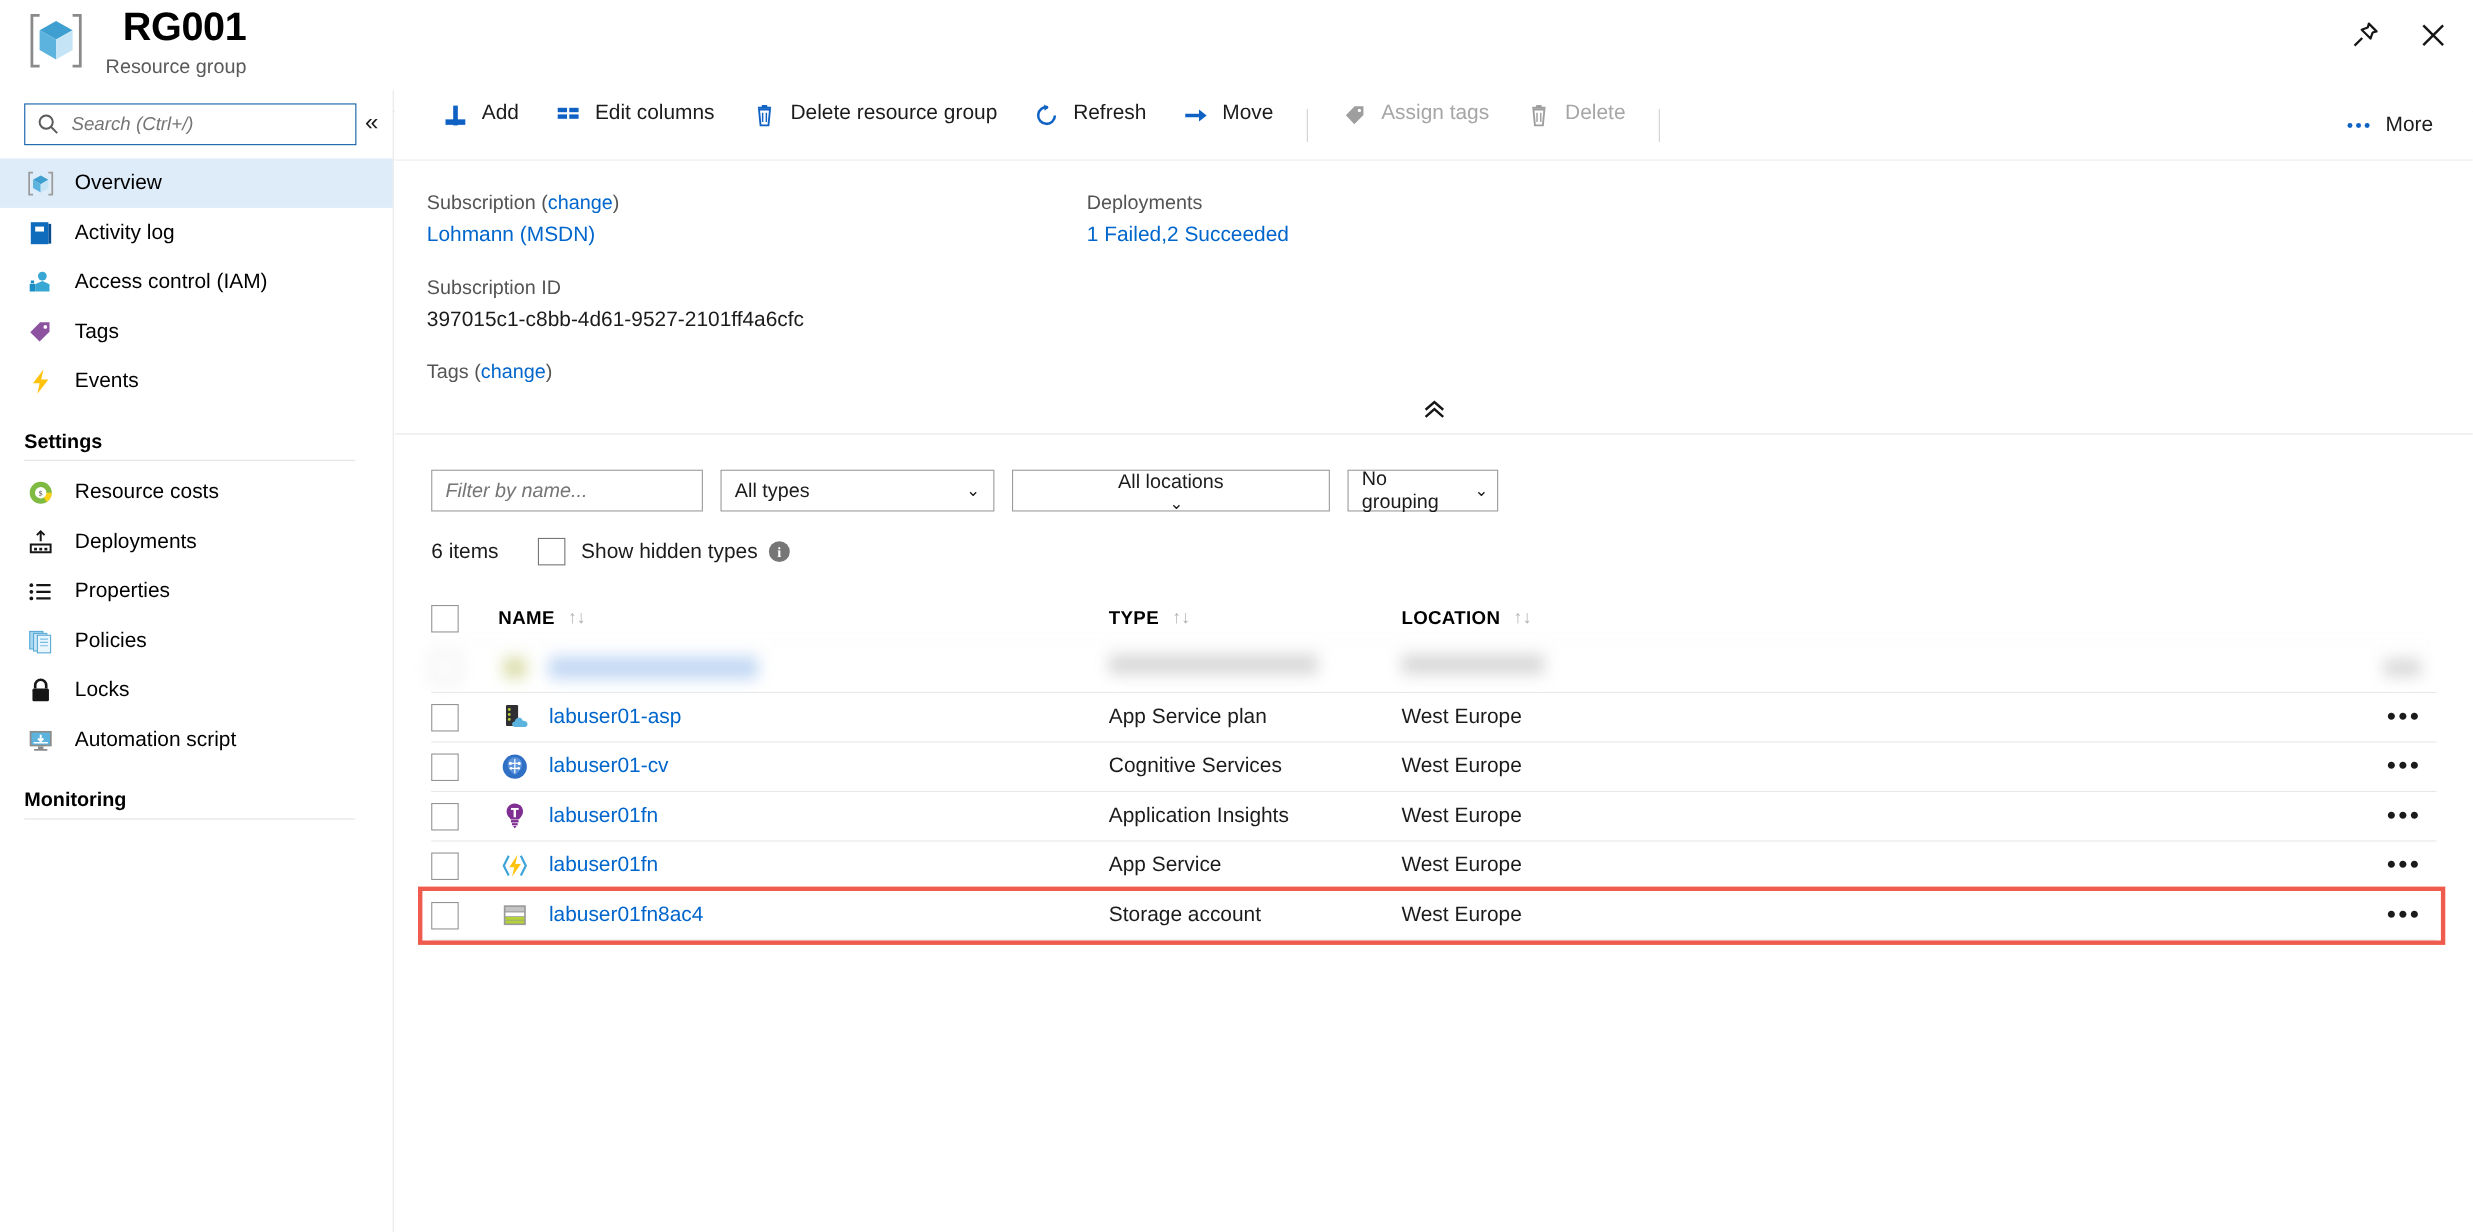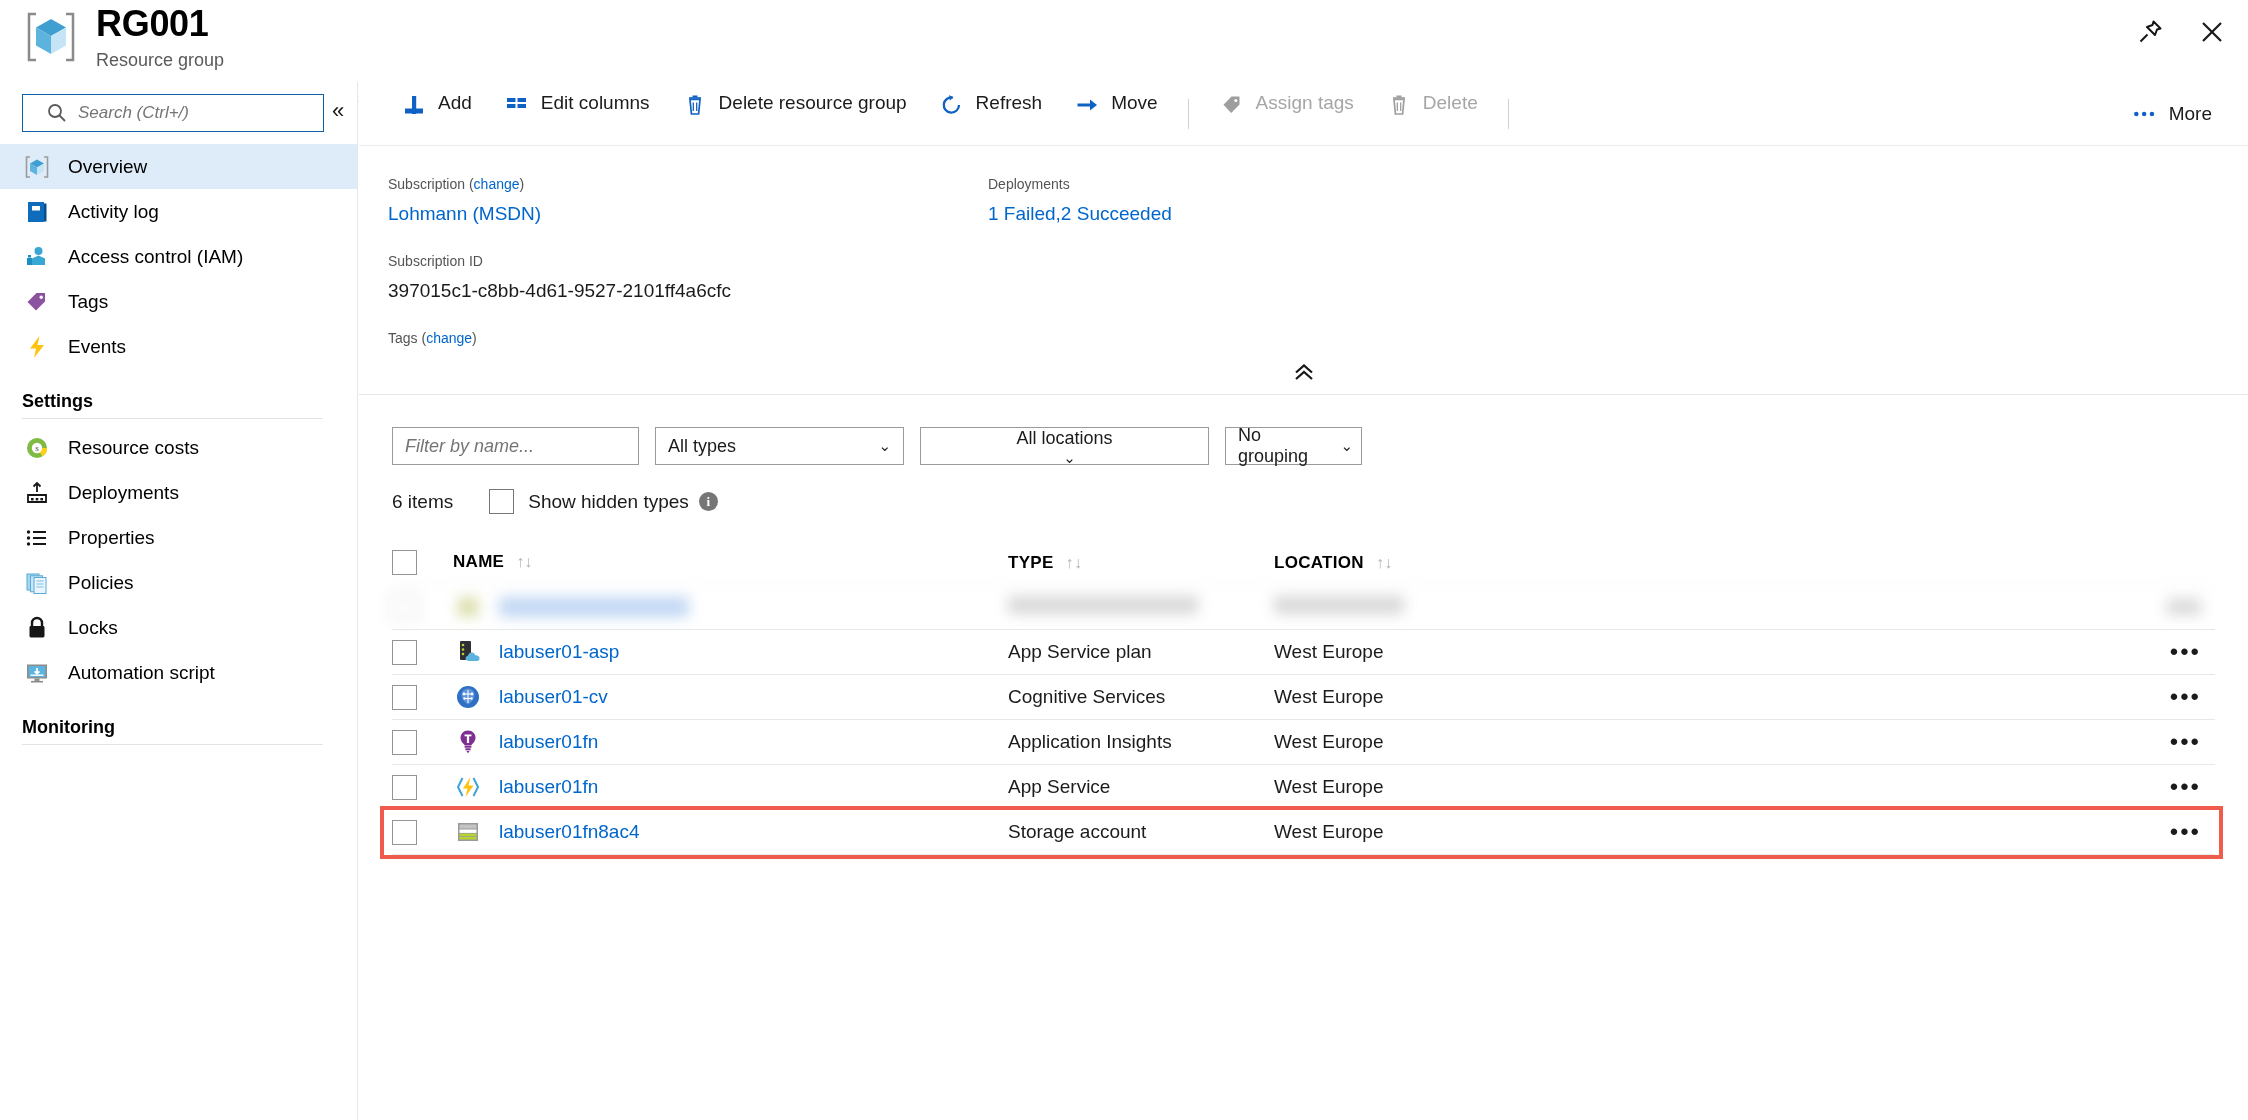--- a/index.html
+++ b/index.html
@@ -8,39 +8,39 @@
     background: #ffffff;
     font-family: "Liberation Sans", sans-serif;
     color: #000;
     overflow: hidden;
   }
   .app { position: relative; width: 2248px; height: 1120px; background:#fff; }
 
   
   .titlebar {
     position: absolute; top:0; left:0; width:2248px; height:102px;
-    border-bottom: 1px solid #e6e6e6; background:#fff;
+    border-bottom: 1px solid #e6e6e6; background:#fff;text-align:right;
   }
   .title-icon { position:absolute; left:22px; top:8px; width:58px; height:58px; }
   .title-text { position:absolute; left:96px; top:2px; }
   .title-main { font-size:36px; font-weight:bold; letter-spacing:-0.3px; line-height:44px; color:#000; }
   .title-sub { font-size:18px; color:#5a5a5a; line-height:24px; margin-top:2px; }
   .win-btns { position:absolute; right:18px; top:14px; display:flex; gap:26px; }
   .win-btn { width:36px; height:36px; display:flex; align-items:center; justify-content:center; cursor:pointer; }
 
   
   .sidebar {
     position:absolute; left:0; top:82px; width:358px; height:1038px;
     background:#fff; border-right:1px solid #e6e6e6;
   }
   .search-row { position:relative; height:56px; padding:12px 34px 0 22px; }
   .search-box {
     position:relative; width:302px; height:38px;
     border:1px solid #0f5ea8; background:#fff;
-    display:flex; align-items:center; padding-left:23px;
+    display:flex; align-items:center; padding-left:10px;
   }
   .search-input {
     border:0; outline:0; margin-left:10px; width:230px;
     font-family:"Liberation Sans", sans-serif; font-size:17px;
     font-style:italic; color:#6b6b6b; background:transparent;
   }
   .collapse-btn {
     position:absolute; right:6px; top:16px; width:26px; height:26px;
     display:flex; align-items:center; justify-content:center; cursor:pointer;
     font-size:22px; color:#1b1b1b; line-height:1;
@@ -74,21 +74,21 @@
             display:flex; align-items:center; justify-content:center; }
   .tb-sep { width:1px; height:30px; background:#d0d0d0; margin:0 14px; }
   .tb-more { position:absolute; right:36px; display:flex; align-items:center;
              font-size:19px; cursor:pointer; color:#1b1b1b; }
 
   
   .info { position:relative; padding:24px 30px 0 29px; height:248px; }
   .info-grid { display:flex; }
   .info-col { }
   .info-col.left { width:600px; }
-  .lbl { font-size:14px; color:#545454; line-height:29px; }
+  .lbl { font-size:18px; color:#545454; line-height:29px; }
   .val { font-size:19px; color:#1b1b1b; line-height:30px; }
   .lnk { color:#0066cc; cursor:pointer; }
   .lnk-blk { font-size:19px; color:#0066cc; line-height:30px; cursor:pointer; display:block; }
   .gap { height:18px; }
   .info-collapse {
     position:absolute; left:0; right:0; bottom:6px;
     display:flex; align-items:center; justify-content:center;
     height:30px; cursor:pointer;
   }
   .panel-rule { height:1px; background:#e6e6e6; margin:0; }

